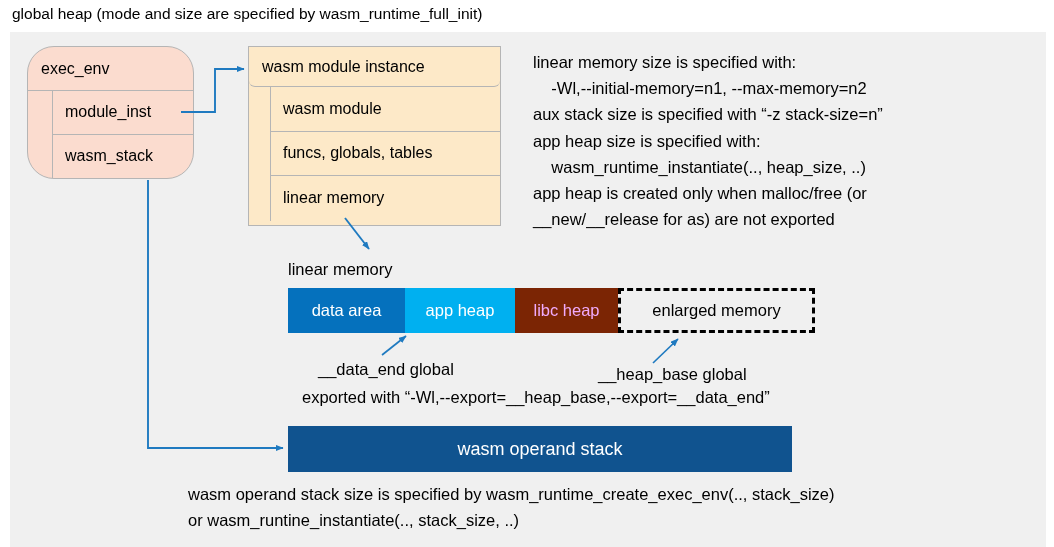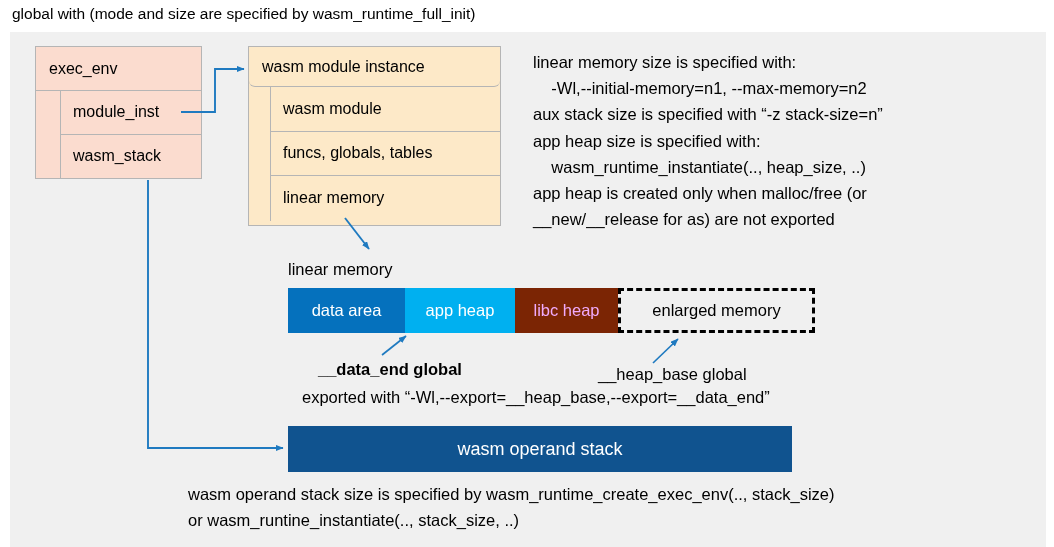--- a/index.html
+++ b/index.html
@@ -79,25 +79,26 @@
     display: flex;
     align-items: center;
     padding-left: 12px;
     white-space: nowrap;
     border-bottom: 1px solid #b5b5b5;
   }
   .box .row:last-child { border-bottom: none; }
 
   
   #exec-env-box {
-    left: 35px;
+    left: 27px;
     top: 46px;
     width: 167px;
     height: 133px;
     background: #fbdccf;
+    border-radius: 27px;
   }
   #exec-env-box .hdr   { height: 44px; }
   #exec-env-box .body  { height: 87px; }
   #exec-env-box .gutter{ width: 25px; }
   #exec-env-box .row   { height: 43.5px; }
 
   
   #wmi-box {
     left: 248px;
     top: 46px;
@@ -168,21 +169,21 @@
     white-space: nowrap;
   }
 
   
   .ann {
     position: absolute;
     font-size: 16.5px;
     line-height: 24px;
     white-space: nowrap;
   }
-  #ann-data-end  { left: 318px; top: 357px; font-weight: bold; }
+  #ann-data-end  { left: 318px; top: 357px; }
   #ann-heap-base { left: 598px; top: 362px; }
   #ann-exported  { left: 302px; top: 385px; }
 
   .note-bottom {
     position: absolute;
     left: 188px;
     top: 481px;
     font-size: 16.5px;
     line-height: 26px;
     white-space: pre;
@@ -195,21 +196,21 @@
     width: 1054px;
     height: 547px;
     pointer-events: none;
   }
 </style>
 </head>
 <body>
 
 <div id="stage">
 
-  <div class="title">global with (mode and size are specified by wasm_runtime_full_init)</div>
+  <div class="title">global heap (mode and size are specified by wasm_runtime_full_init)</div>
 
   <div class="panel" style="background: rgb(240, 240, 240);"></div>
 
   <div class="box" id="exec-env-box" style="background: rgb(251, 220, 207);">
     <div class="hdr">exec_env</div>
     <div class="body">
       <div class="gutter"></div>
       <div class="rows">
         <div class="row">module_inst</div>
         <div class="row">wasm_stack</div>

